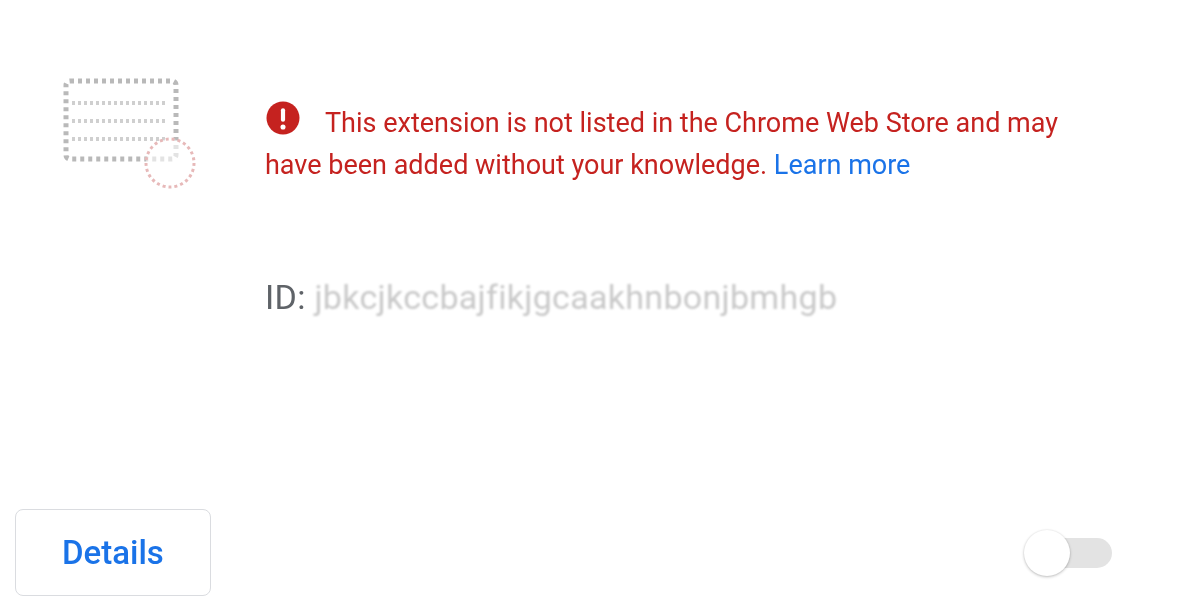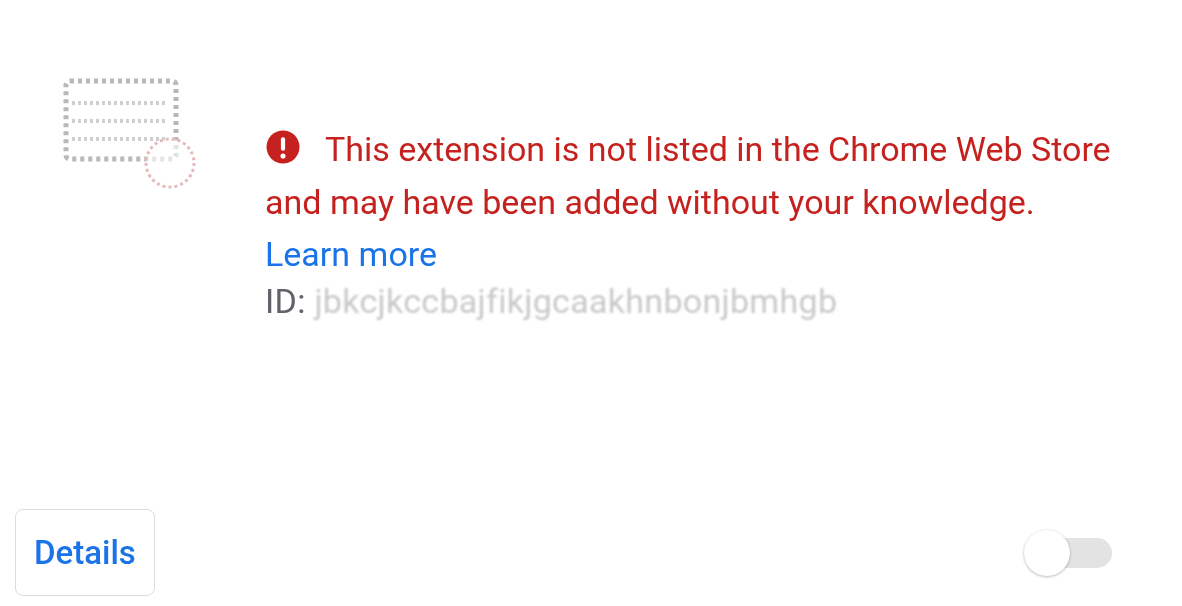--- a/index.html
+++ b/index.html
@@ -29,36 +29,37 @@
       margin-right: 65px;
       position: relative;
     }
     .ext-icon svg { display: block; }
     .content {
       flex: 1;
       min-width: 0;
     }
     .warning-row {
       color: #c5221f;
-      font-size: 34px;
+      font-size: 27px;
       line-height: 1.55;
-      margin-top: 48px;
+      margin-top: 25px;
     }
     .warning-icon-wrap {
       display: inline-block;
       vertical-align: -4px;
       margin-right: 24px;
       line-height: 0;
     }
     .warning-icon-wrap svg { display: inline-block; }
     .learn-more {
       color: #1a73e8;
       cursor: pointer;
     }
     .id-row {
+      margin-top: 90px;
       font-size: 34px;
       color: #5f6368;
       letter-spacing: 0.3px;
     }
     .id-value {
       color: #c9c9c9;
       filter: blur(1.2px);
     }
     .footer {
       position: absolute;
@@ -68,21 +69,21 @@
       display: flex;
       align-items: center;
     }
     .btn {
       border: 1px solid #dadce0;
       border-radius: 8px;
       background: #fff;
       color: #1a73e8;
       font-size: 33px;
       font-weight: 500;
-      padding: 23px 18px;
+      padding: 23px 46px;
       cursor: pointer;
       margin-right: 32px;
       font-family: inherit;
     }
     .toggle {
       margin-left: auto;
       width: 82px;
       height: 30px;
       background: #e3e3e3;
       border-radius: 30px;

